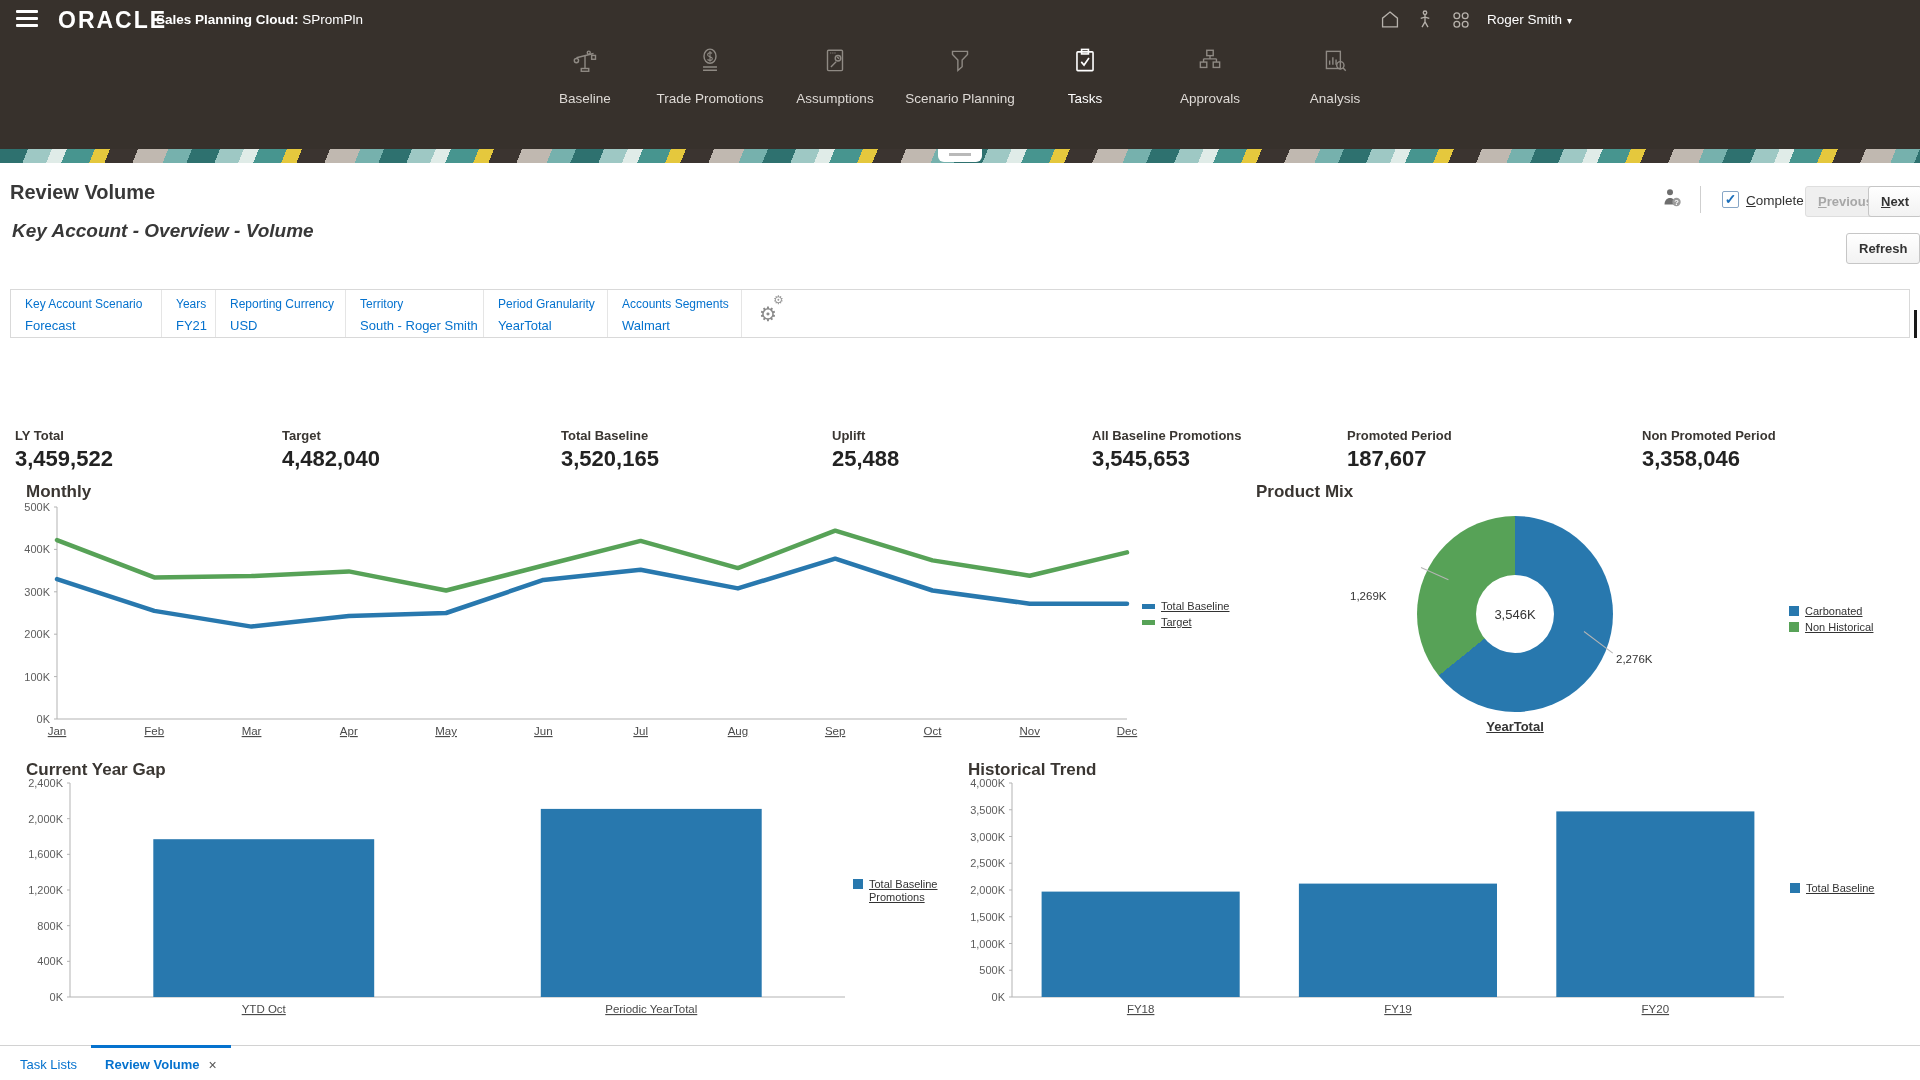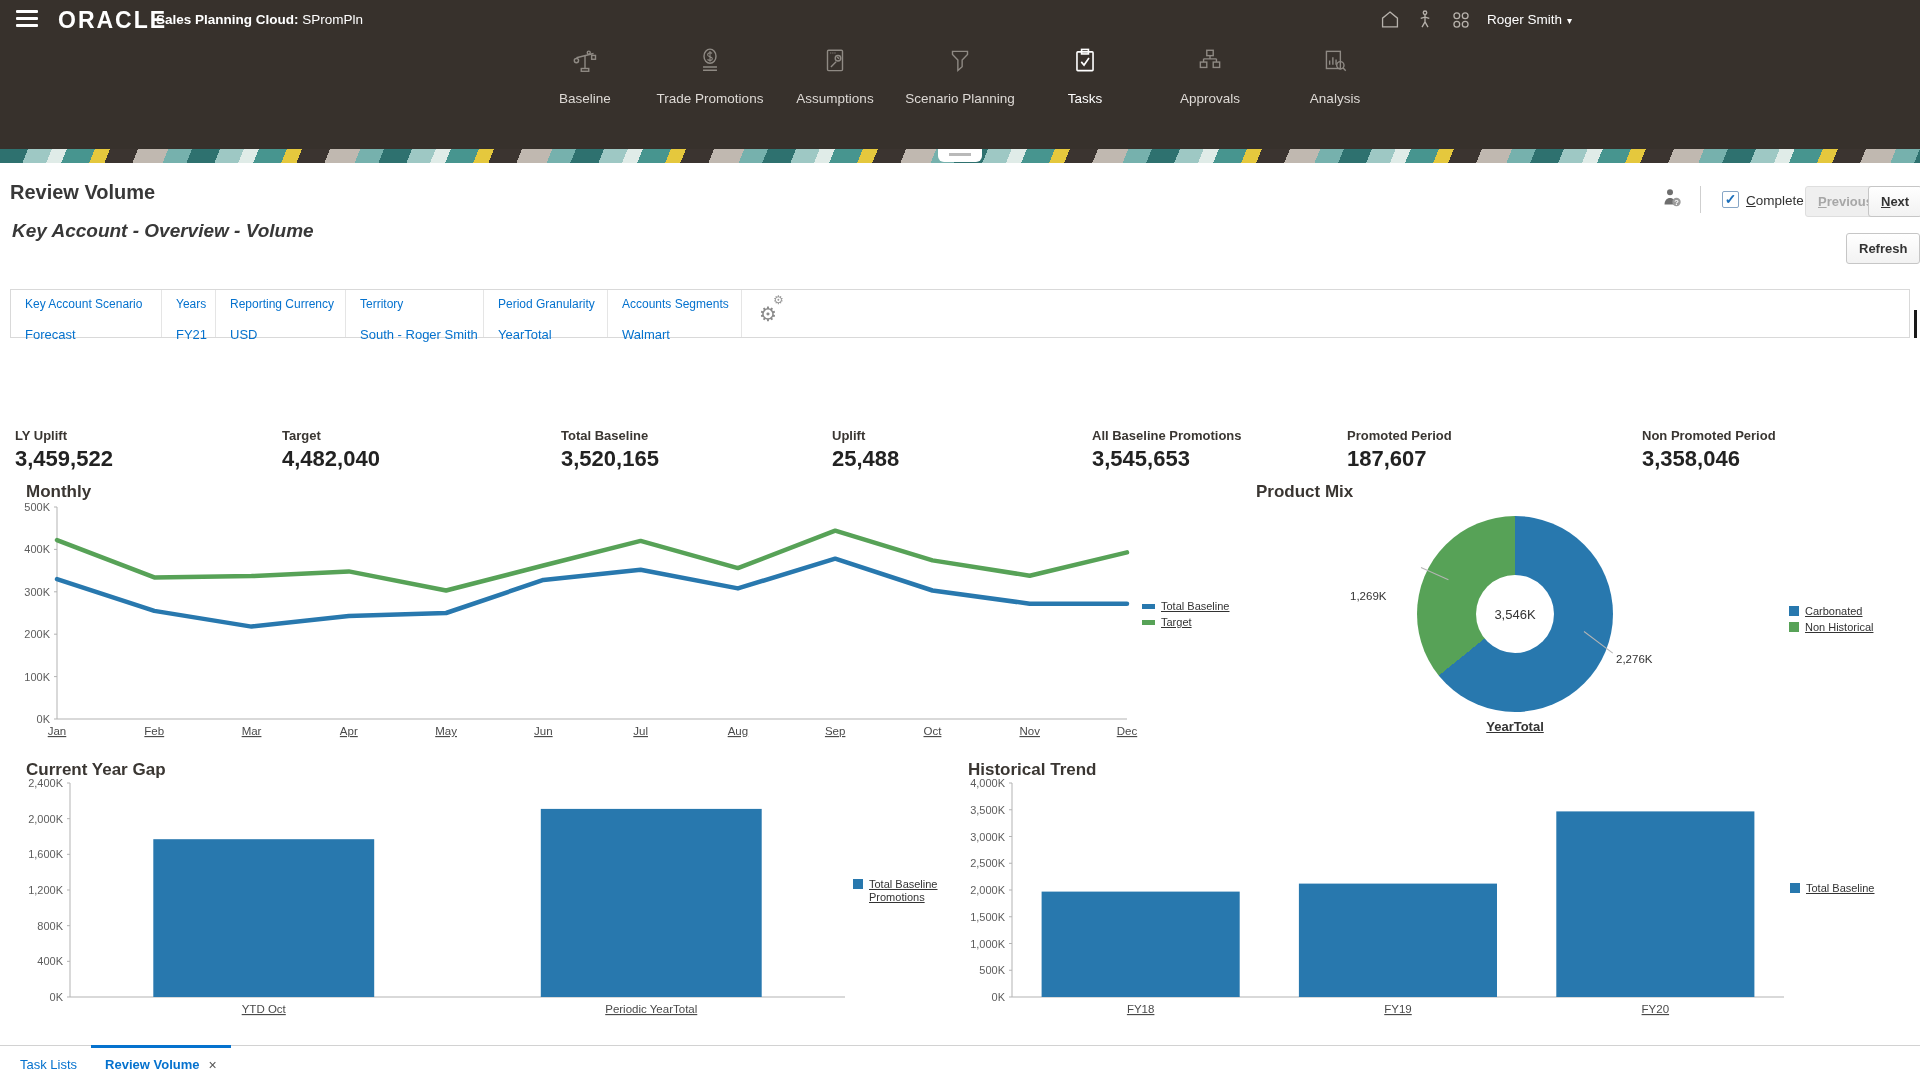--- a/index.html
+++ b/index.html
@@ -42,21 +42,21 @@
   .chk{position:absolute;left:1722px;top:191px;width:15px;height:15px;border:1.5px solid #87a6c6;
     border-radius:2px;background:#fff;cursor:pointer;text-align:center;}
   .chk span{color:#1c6fbb;font-size:14px;font-weight:bold;line-height:14px;display:block;}
   .chk-lbl{position:absolute;left:1746px;top:193px;font-size:13.5px;color:#333;cursor:pointer;}
   
   .pov{position:absolute;left:10px;top:289px;width:1898px;height:47px;border:1px solid #d9d9d9;
     display:flex;background:#fff;}
   .pov-cell{padding:5px 4px 0 14px;box-sizing:border-box;cursor:pointer;}
   .pov-cell + .pov-cell{border-left:1px solid #e5e5e5;}
   .pov-lbl{font-size:12px;color:#0572ce;margin-top:2px;}
-  .pov-val{font-size:13px;color:#0572ce;margin-top:16px;}
+  .pov-val{font-size:13px;color:#0572ce;margin-top:7px;}
   .pov-gear{width:52px;display:flex;align-items:center;justify-content:center;border-left:1px solid #e5e5e5;cursor:pointer;}
   .gear-wrap{position:relative;color:#8a8a8a;}
   .gear-big{font-size:20px;}
   .gear-small{position:absolute;left:14px;top:-9px;font-size:12px;color:#9a9a9a;}
   .cursor-bar{position:absolute;left:1914px;top:310px;width:3px;height:28px;background:#1a1a1a;}
   
   .kpi{position:absolute;top:428px;}
   .kpi .k-lbl{font-size:13px;font-weight:bold;color:#3a3632;}
   .kpi .k-val{font-size:22px;font-weight:bold;color:#222;margin-top:3px;}
   
@@ -235,21 +235,21 @@
     <div class="pov-lbl">Accounts Segments</div>
     <div class="pov-val">Walmart</div>
   </div>
   <div class="pov-gear">
     <div class="gear-wrap"><span class="gear-big">⚙</span><span class="gear-small">⚙</span></div>
   </div>
 </div>
 <div class="cursor-bar"></div>
 
 <div class="kpi" style="left:15px">
-    <div class="k-lbl">LY Uplift</div>
+    <div class="k-lbl">LY Total</div>
     <div class="k-val">3,459,522</div>
   </div>
 <div class="kpi" style="left:282px">
     <div class="k-lbl">Target</div>
     <div class="k-val">4,482,040</div>
   </div>
 <div class="kpi" style="left:561px">
     <div class="k-lbl">Total Baseline</div>
     <div class="k-val">3,520,165</div>
   </div>

